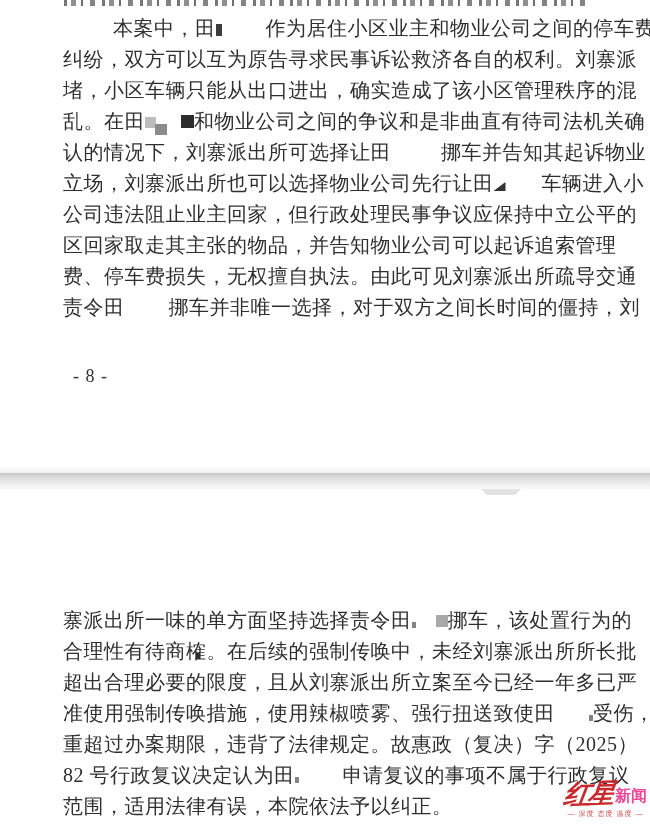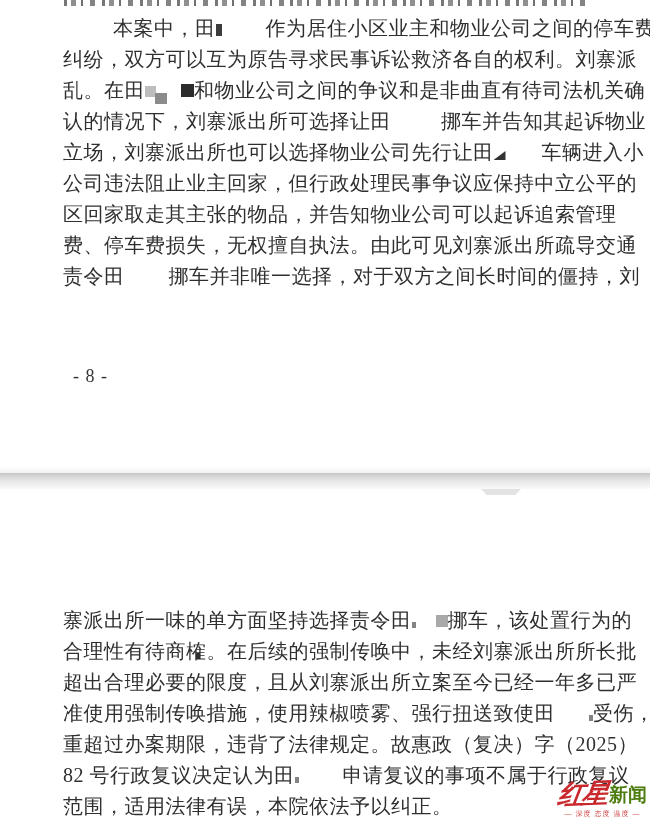--- a/index.html
+++ b/index.html
@@ -66,37 +66,38 @@
   
   .logo{position:absolute;right:3px;bottom:7px;text-align:center;line-height:1;}
   .logo-title{white-space:nowrap;font-size:0;}
   .logo-script{
     display:inline-block;font-family:"Liberation Serif",serif;
     font-size:27px;font-weight:bold;font-style:italic;
     color:#c9282d;transform:skewX(-10deg) rotate(-2deg);letter-spacing:-3px;
   }
   .logo-bold{
     display:inline-block;font-family:"Liberation Sans",sans-serif;
-    font-size:19px;font-weight:900;color:#4d7c0f;margin-left:3px;vertical-align:2px;
+    font-size:16px;font-weight:900;color:#ec4899;margin-left:3px;vertical-align:2px;
   }
   .logo-tagline{
     margin-top:2px;font-family:"Liberation Sans",sans-serif;
     font-size:7px;letter-spacing:1px;color:#cf4a4a;white-space:nowrap;
   }
 </style>
 </head>
 <body>
 
 <div class="canvas">
 
   <div class="clipped-line"></div>
 
   <div class="textblock" id="page1-text">
       <div class="line"><span class="gap" style="width: 50px;"></span><span>本案中，田</span><span class="mark sq-dark-xs"></span><span class="gap" style="width: 44px;"></span><span>作为居住小区业主和物业公司之间的停车费</span></div>
       <div class="line"><span>纠纷，双方可以互为原告寻求民事诉讼救济各自的权利。刘寨派</span></div>
+      <div class="line"><span>堵，小区车辆只能从出口进出，确实造成了该小区管理秩序的混</span></div>
       <div class="line"><span>乱。在田</span><span class="mark sq-gray-sm"></span><span class="mark sq-darkgray-lo"></span><span class="gap" style="width: 14px;"></span><span class="mark sq-black"></span><span>和物业公司之间的争议和是非曲直有待司法机关确</span></div>
       <div class="line"><span>认的情况下，刘寨派出所可选择让田</span><span class="gap" style="width: 50px;"></span><span>挪车并告知其起诉物业</span></div>
       <div class="line"><span>立场，刘寨派出所也可以选择物业公司先行让田</span><span class="mark flag-dark"></span><span class="gap" style="width: 36px;"></span><span>车辆进入小</span></div>
       <div class="line"><span>公司违法阻止业主回家，但行政处理民事争议应保持中立公平的</span></div>
       <div class="line"><span>区回家取走其主张的物品，并告知物业公司可以起诉追索管理</span></div>
       <div class="line"><span>费、停车费损失，无权擅自执法。由此可见刘寨派出所疏导交通</span></div>
       <div class="line"><span>责令田</span><span class="gap" style="width: 44px;"></span><span>挪车并非唯一选择，对于双方之间长时间的僵持，刘</span></div>
     </div>
 
   <div class="page-num">- 8 -</div>

